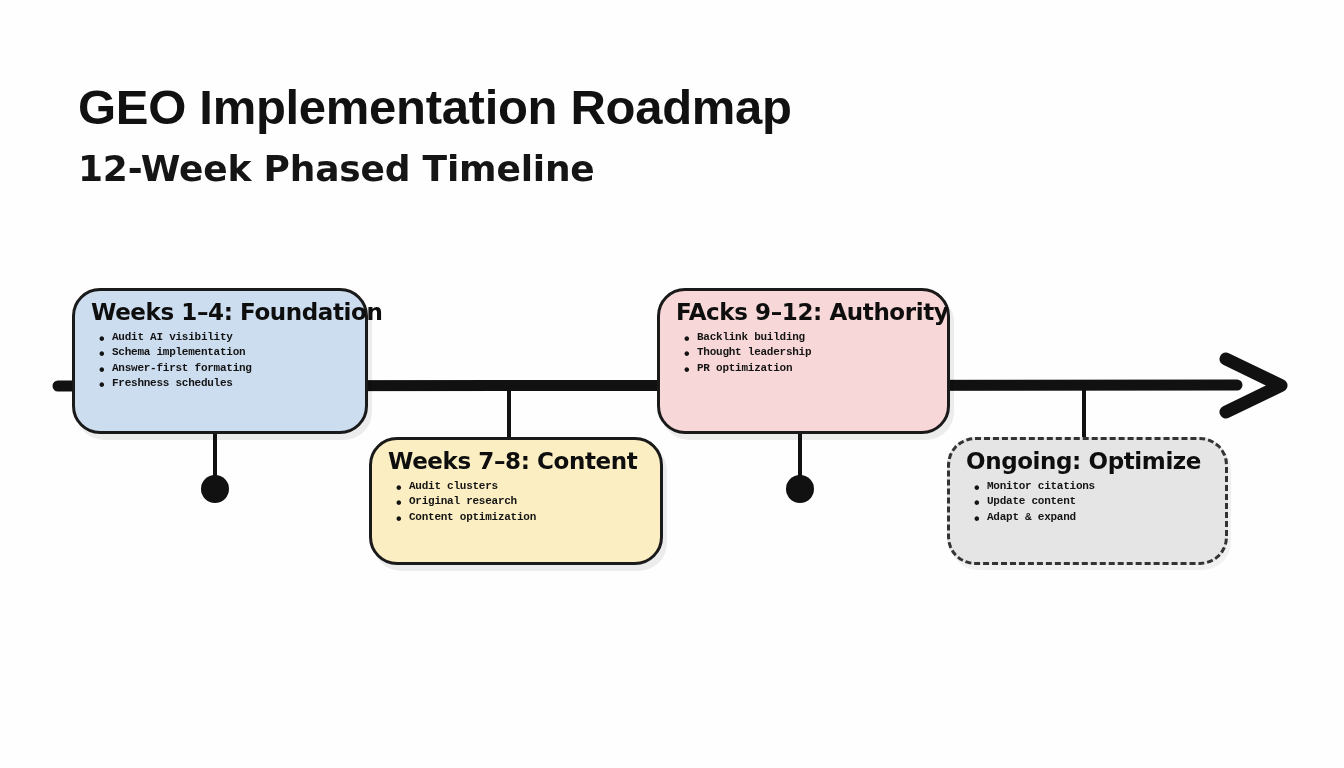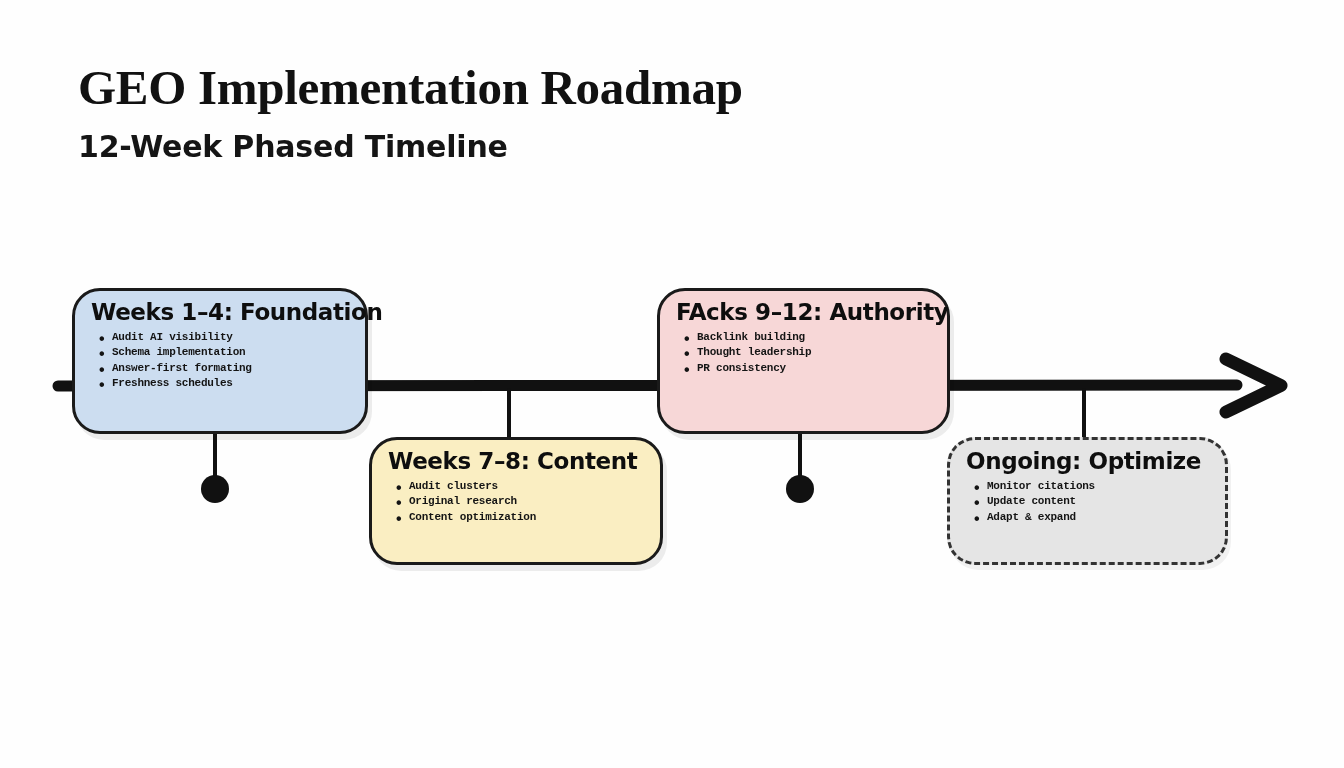--- a/index.html
+++ b/index.html
@@ -17,32 +17,33 @@
   }
 
   
   #header {
     position: absolute;
     left: 78px;
     top: 62px;
     width: 900px;
   }
   #title {
-    font-family: Liberation Serif, serif;
+    font-family: Liberation Sans, sans-serif;
     font-size: 49px;
     font-weight: 700;
     color: #111111;
     letter-spacing: -0.3px;
     line-height: 1.08;
     white-space: nowrap;
+    margin-top: 19px;
   }
   #subtitle {
     margin-top: 14px;
     font-family: "DejaVu Sans", sans-serif;
-    font-size: 30px;
+    font-size: 36px;
     font-weight: 700;
     color: #151515;
     letter-spacing: -0.2px;
     white-space: nowrap;
   }
 
   
   #axis-layer {
     position: absolute;
     left: 0; top: 0;
@@ -163,21 +164,21 @@
       <li>Original research</li>
       <li>Content optimization</li>
     </ul>
   </div>
 
   <div class="phase-box" id="box-authority">
     <div class="phase-title">FAcks 9–12: Authority</div>
     <ul class="phase-list">
       <li>Backlink building</li>
       <li>Thought leadership</li>
-      <li>PR consistency</li>
+      <li>PR optimization</li>
     </ul>
   </div>
 
   <div class="phase-box dashed" id="box-ongoing">
     <div class="phase-title">Ongoing: Optimize</div>
     <ul class="phase-list">
       <li>Monitor citations</li>
       <li>Update content</li>
       <li>Adapt &amp; expand</li>
     </ul>

